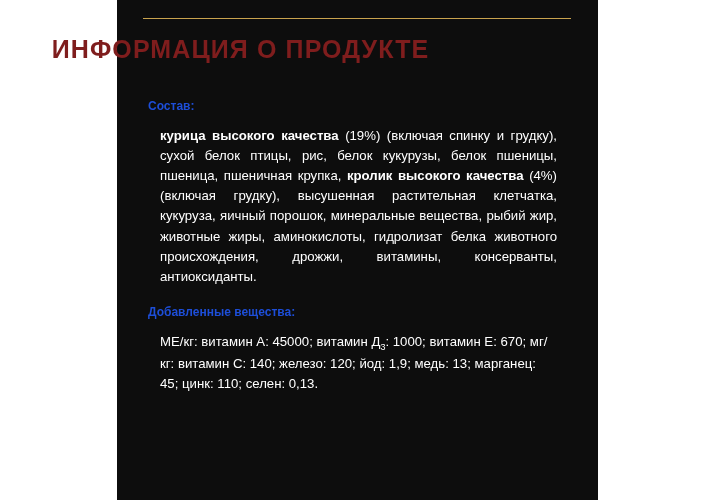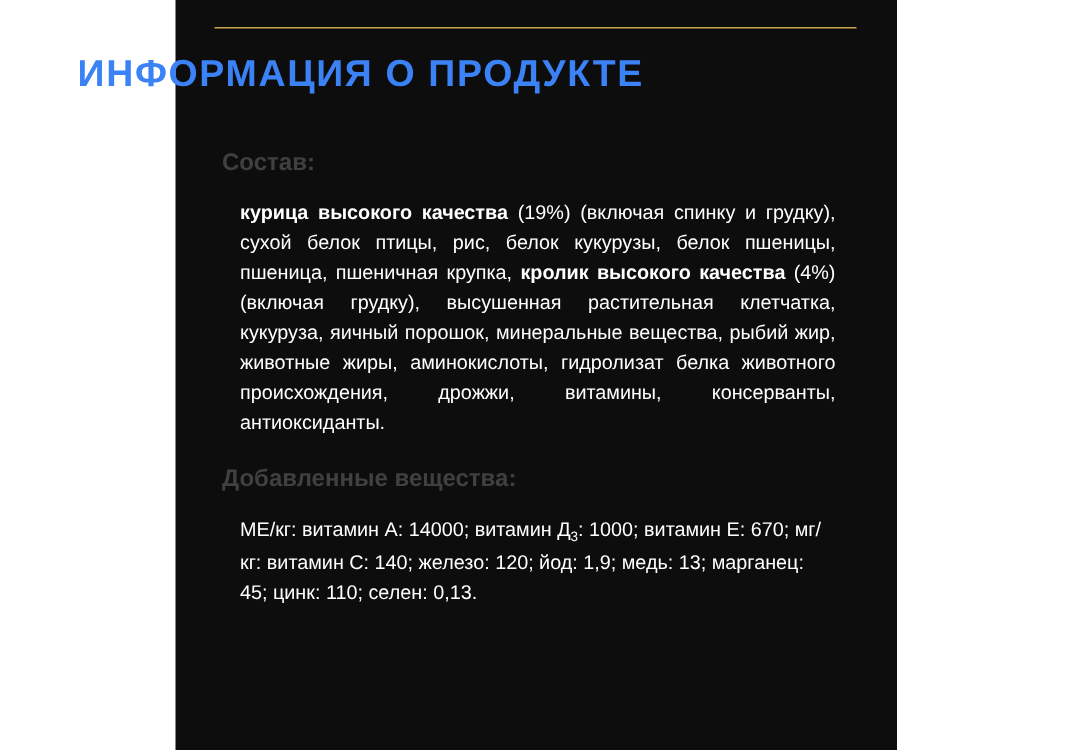--- a/index.html
+++ b/index.html
@@ -36,35 +36,35 @@
     width: 428px;
     height: 1px;
     background: #c9a34e;
   }
   .title {
     position: absolute;
     left: 0;
     top: 36px;
     width: 481px;
     text-align: center;
-    color: #3b82f6;
+    color: #7f1d1d;
     font-size: 25px;
     font-weight: bold;
     letter-spacing: 1.1px;
     line-height: 1.1;
   }
   .content {
     position: absolute;
     left: 148px;
     top: 98px;
     width: 421px;
   }
   .section-heading {
-    color: #404040;
-    font-size: 16px;
+    color: #1d4ed8;
+    font-size: 12px;
     font-weight: bold;
     margin: 0 0 3px 0;
     line-height: 1.35;
   }
   .section-heading.spaced {
     margin-top: 17px;
   }
   .body-text {
     color: #ffffff;
     font-size: 13.2px;
@@ -91,17 +91,17 @@
   <div class="accent-rule"></div>
 
   <div class="title">ИНФОРМАЦИЯ О ПРОДУКТЕ</div>
 
   <div class="content">
 
     <div class="section-heading">Состав:</div>
     <p class="body-text"><b>курица высокого качества</b><span> (19%) (включая спинку и грудку), сухой белок птицы, рис, белок кукурузы, белок пшеницы, пшеница, пшеничная крупка, </span><b>кролик высокого качества</b><span> (4%) (включая грудку), высушенная растительная клетчатка, кукуруза, яичный порошок, минеральные вещества, рыбий жир, животные жиры, аминокислоты, гидролизат белка животного происхождения, дрожжи, витамины, консерванты, антиоксиданты.</span></p>
 
     <div class="section-heading spaced">Добавленные вещества:</div>
-    <p class="body-text nojustify"><span>МЕ/кг: витамин А: 14000; витамин Д</span><span class="sub">3</span><span>: 1000; витамин Е: 670; мг/кг: витамин С: 140; железо: 120; йод: 1,9; медь: 13; марганец: 45; цинк: 110; селен: 0,13.</span></p>
+    <p class="body-text nojustify"><span>МЕ/кг: витамин А: 45000; витамин Д</span><span class="sub">3</span><span>: 1000; витамин Е: 670; мг/кг: витамин С: 140; железо: 120; йод: 1,9; медь: 13; марганец: 45; цинк: 110; селен: 0,13.</span></p>
 
 
   </div>
 </div>
 
 </body></html>

